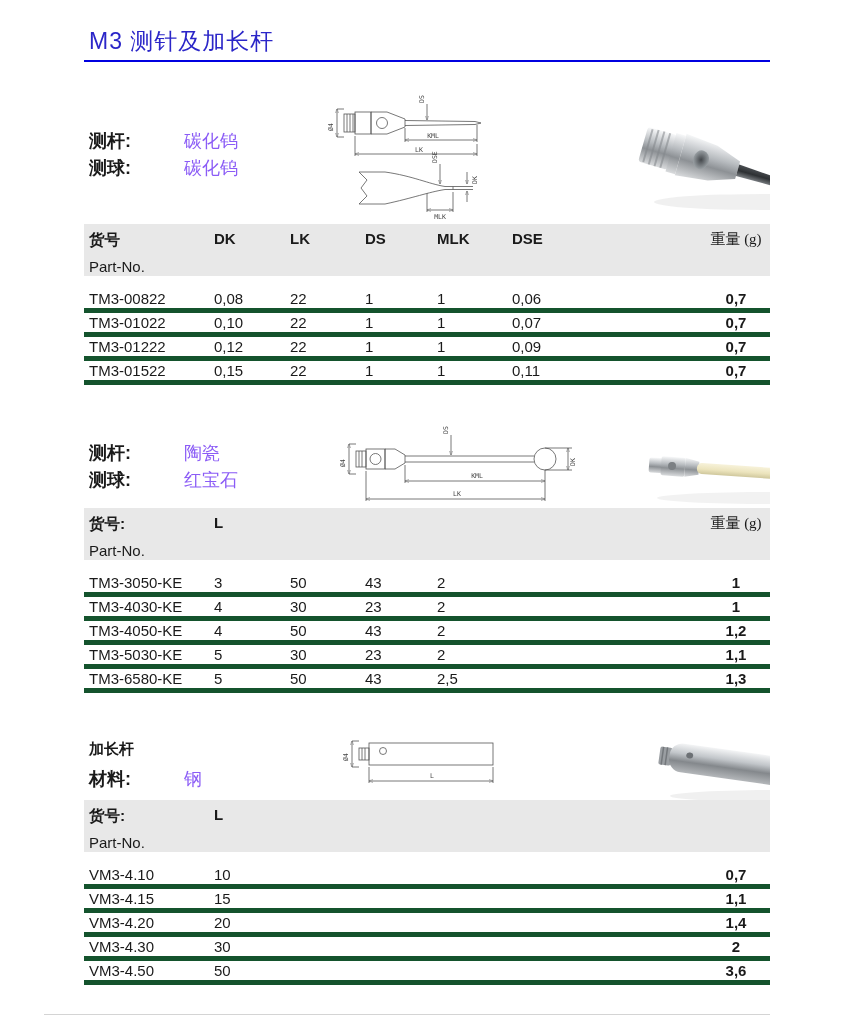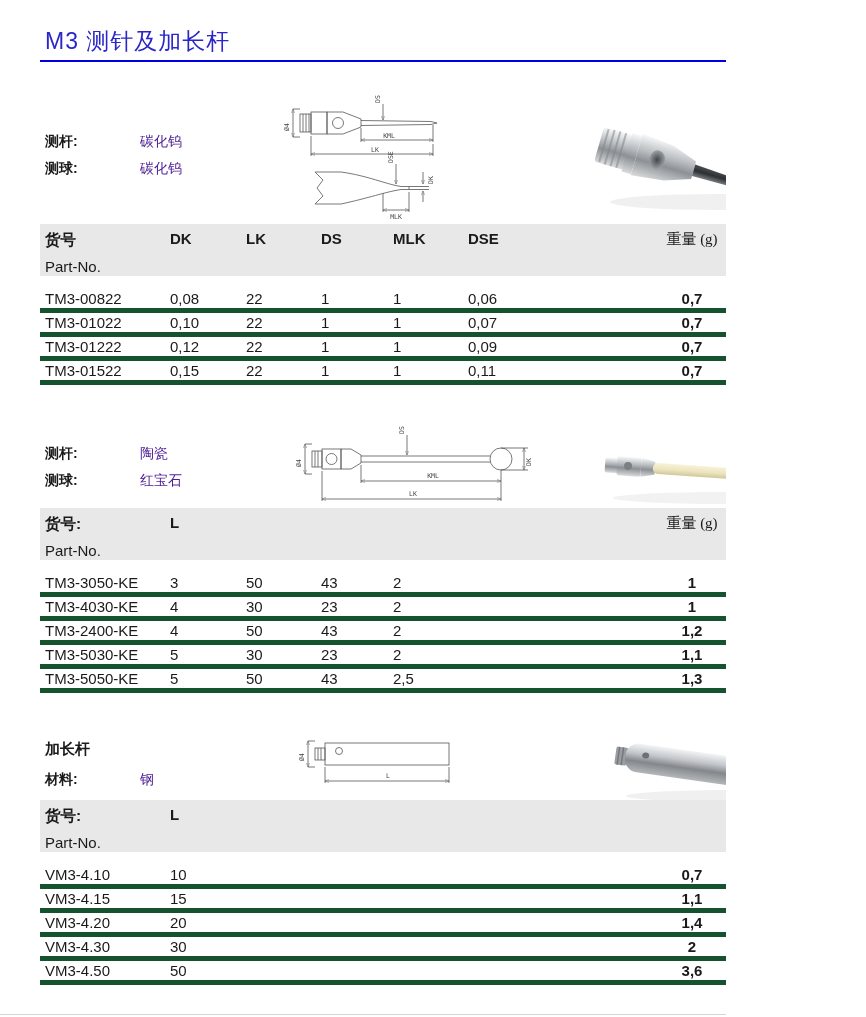--- a/index.html
+++ b/index.html
@@ -1,28 +1,28 @@
 <!DOCTYPE html>
 <html><head>
 <meta charset="utf-8">
 <style>
   * { margin:0; padding:0; box-sizing:border-box; }
   html,body { background:#ffffff; }
   body { font-family:"Liberation Sans", sans-serif; color:#1a1a1a; }
-  .page { position:relative; width:726px; height:1017px; background:#fff; overflow:hidden; }
+  .page { position:relative; width:726px; height:1017px; background:#fff; overflow:hidden;margin-left:44px; }
   .edge-right { position:absolute; left:860px; top:0; width:1px; height:1017px; background:#d4d4d4; }
   .edge-bottom { position:absolute; left:0; top:1014px; width:861px; height:1px; background:#d4d4d4; }
 
   .title { position:absolute; left:45px; top:26px; font-size:23px; letter-spacing:1px; color:#2b26c8; font-weight:400; }
   .rule  { position:absolute; left:40px; top:60px; width:794px; height:2px; background:#0000e0; }
 
-  .specs { position:absolute; font-size:14px; line-height:27px; }
+  .specs { position:absolute; font-size:18px; line-height:27px; }
   .spec-row { display:flex; }
   .spec-label { font-weight:bold; width:95px; }
-  .spec-value { color:#4c1d95; }
+  .spec-value { color:#8b5cf6; }
   .sec3-heading { position:absolute; left:45px; top:735px; font-size:15px; font-weight:bold; line-height:27px; }
 
   .drawing { position:absolute; }
   .drawing text { font-family:"DejaVu Sans Mono", monospace; font-size:6.5px; fill:#444; }
   .drawing line, .drawing path, .drawing rect, .drawing polygon, .drawing circle, .drawing polyline { stroke:#555; fill:none; stroke-width:0.8; }
 
   .photo { position:absolute; }
 
   .dtable { position:absolute; width:798px; font-size:15px; }
   .thead { display:grid; grid-template-columns:125px 76px 75px 72px 75px 78px 1fr; background:#e8e8e8; height:52px; padding:4px 0 0 5px; margin-bottom:13px; }
@@ -290,39 +290,39 @@
       <div class="trow">
         <div class="tcell c0">TM3-4030-KE</div>
         <div class="tcell c1">4</div>
         <div class="tcell c2">30</div>
         <div class="tcell c3">23</div>
         <div class="tcell c4">2</div>
         <div class="tcell c5"></div>
         <div class="tcell c6 wcell">1</div>
       </div>
       <div class="trow">
-        <div class="tcell c0">TM3-2400-KE</div>
+        <div class="tcell c0">TM3-4050-KE</div>
         <div class="tcell c1">4</div>
         <div class="tcell c2">50</div>
         <div class="tcell c3">43</div>
         <div class="tcell c4">2</div>
         <div class="tcell c5"></div>
         <div class="tcell c6 wcell">1,2</div>
       </div>
       <div class="trow">
         <div class="tcell c0">TM3-5030-KE</div>
         <div class="tcell c1">5</div>
         <div class="tcell c2">30</div>
         <div class="tcell c3">23</div>
         <div class="tcell c4">2</div>
         <div class="tcell c5"></div>
         <div class="tcell c6 wcell">1,1</div>
       </div>
       <div class="trow">
-        <div class="tcell c0">TM3-5050-KE</div>
+        <div class="tcell c0">TM3-6580-KE</div>
         <div class="tcell c1">5</div>
         <div class="tcell c2">50</div>
         <div class="tcell c3">43</div>
         <div class="tcell c4">2,5</div>
         <div class="tcell c5"></div>
         <div class="tcell c6 wcell">1,3</div>
       </div>
     </div>
 
   <div class="sec3-heading">加长杆</div>

